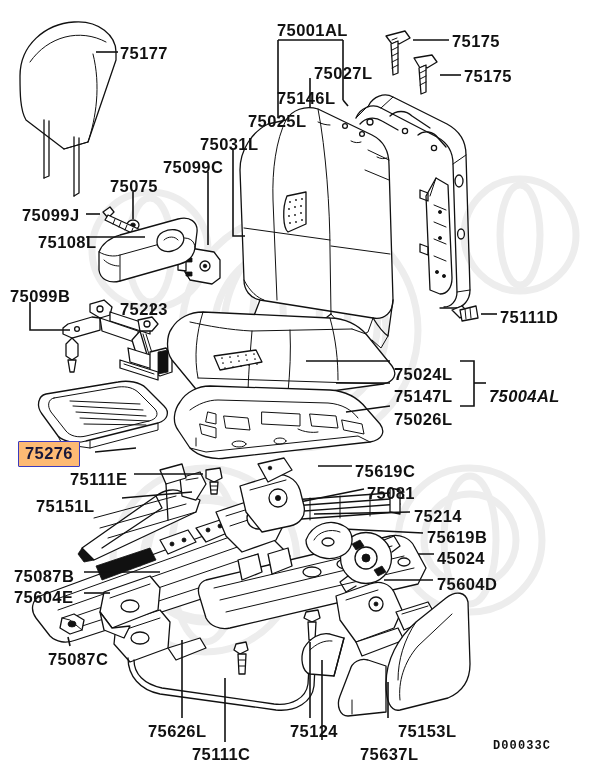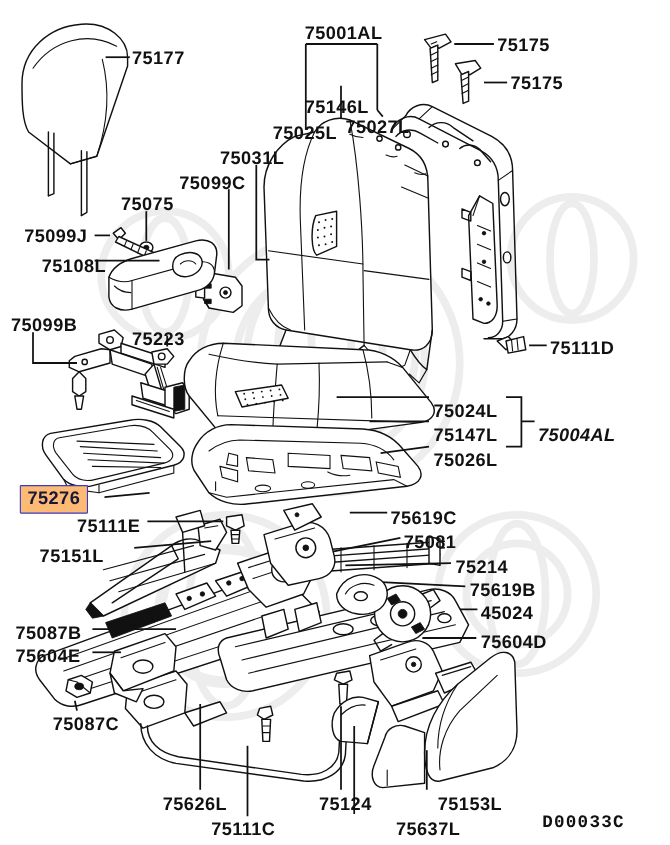--- a/index.html
+++ b/index.html
@@ -30,21 +30,21 @@
     background:#fdba74;
     border:1px solid #3b3bbf;
     color:#17173a;
     padding:3px 6px 4px 6px;
     border-radius:1px;
     letter-spacing:0.4px;
   }
   .diagcode{
     position:absolute;
     font-family:"Liberation Mono", monospace;
-    font-size:16px;
+    font-size:12px;
     font-weight:700;
     color:#111111;
     letter-spacing:1.1px;
     white-space:nowrap;
   }
 </style>
 </head>
 <body>
 
 <div id="stage">
@@ -475,21 +475,21 @@
 
     <path class="lead" d="M182 640 L182 718"></path>
     <path class="lead" d="M225 678 L225 742"></path>
     <path class="lead" d="M310 642 L310 718"></path>
   </svg>
 
   <div id="labels">
       <div class="lbl" style="left: 120px; top: 45px;">75177</div>
       <div class="lbl" style="left: 277px; top: 22px;">75001AL</div>
       <div class="lbl" style="left: 452px; top: 33px;">75175</div>
-      <div class="lbl" style="left: 314px; top: 65px; margin-top: 43px;">75027L</div>
+      <div class="lbl" style="left: 314px; top: 65px;">75027L</div>
       <div class="lbl" style="left: 464px; top: 68px;">75175</div>
       <div class="lbl" style="left: 277px; top: 90px;">75146L</div>
       <div class="lbl" style="left: 248px; top: 113px;">75025L</div>
       <div class="lbl" style="left: 200px; top: 136px;">75031L</div>
       <div class="lbl" style="left: 163px; top: 159px;">75099C</div>
       <div class="lbl" style="left: 110px; top: 178px;">75075</div>
       <div class="lbl" style="left: 22px; top: 207px;">75099J</div>
       <div class="lbl" style="left: 38px; top: 234px;">75108L</div>
       <div class="lbl" style="left: 10px; top: 288px;">75099B</div>
       <div class="lbl" style="left: 120px; top: 301px;">75223</div>

